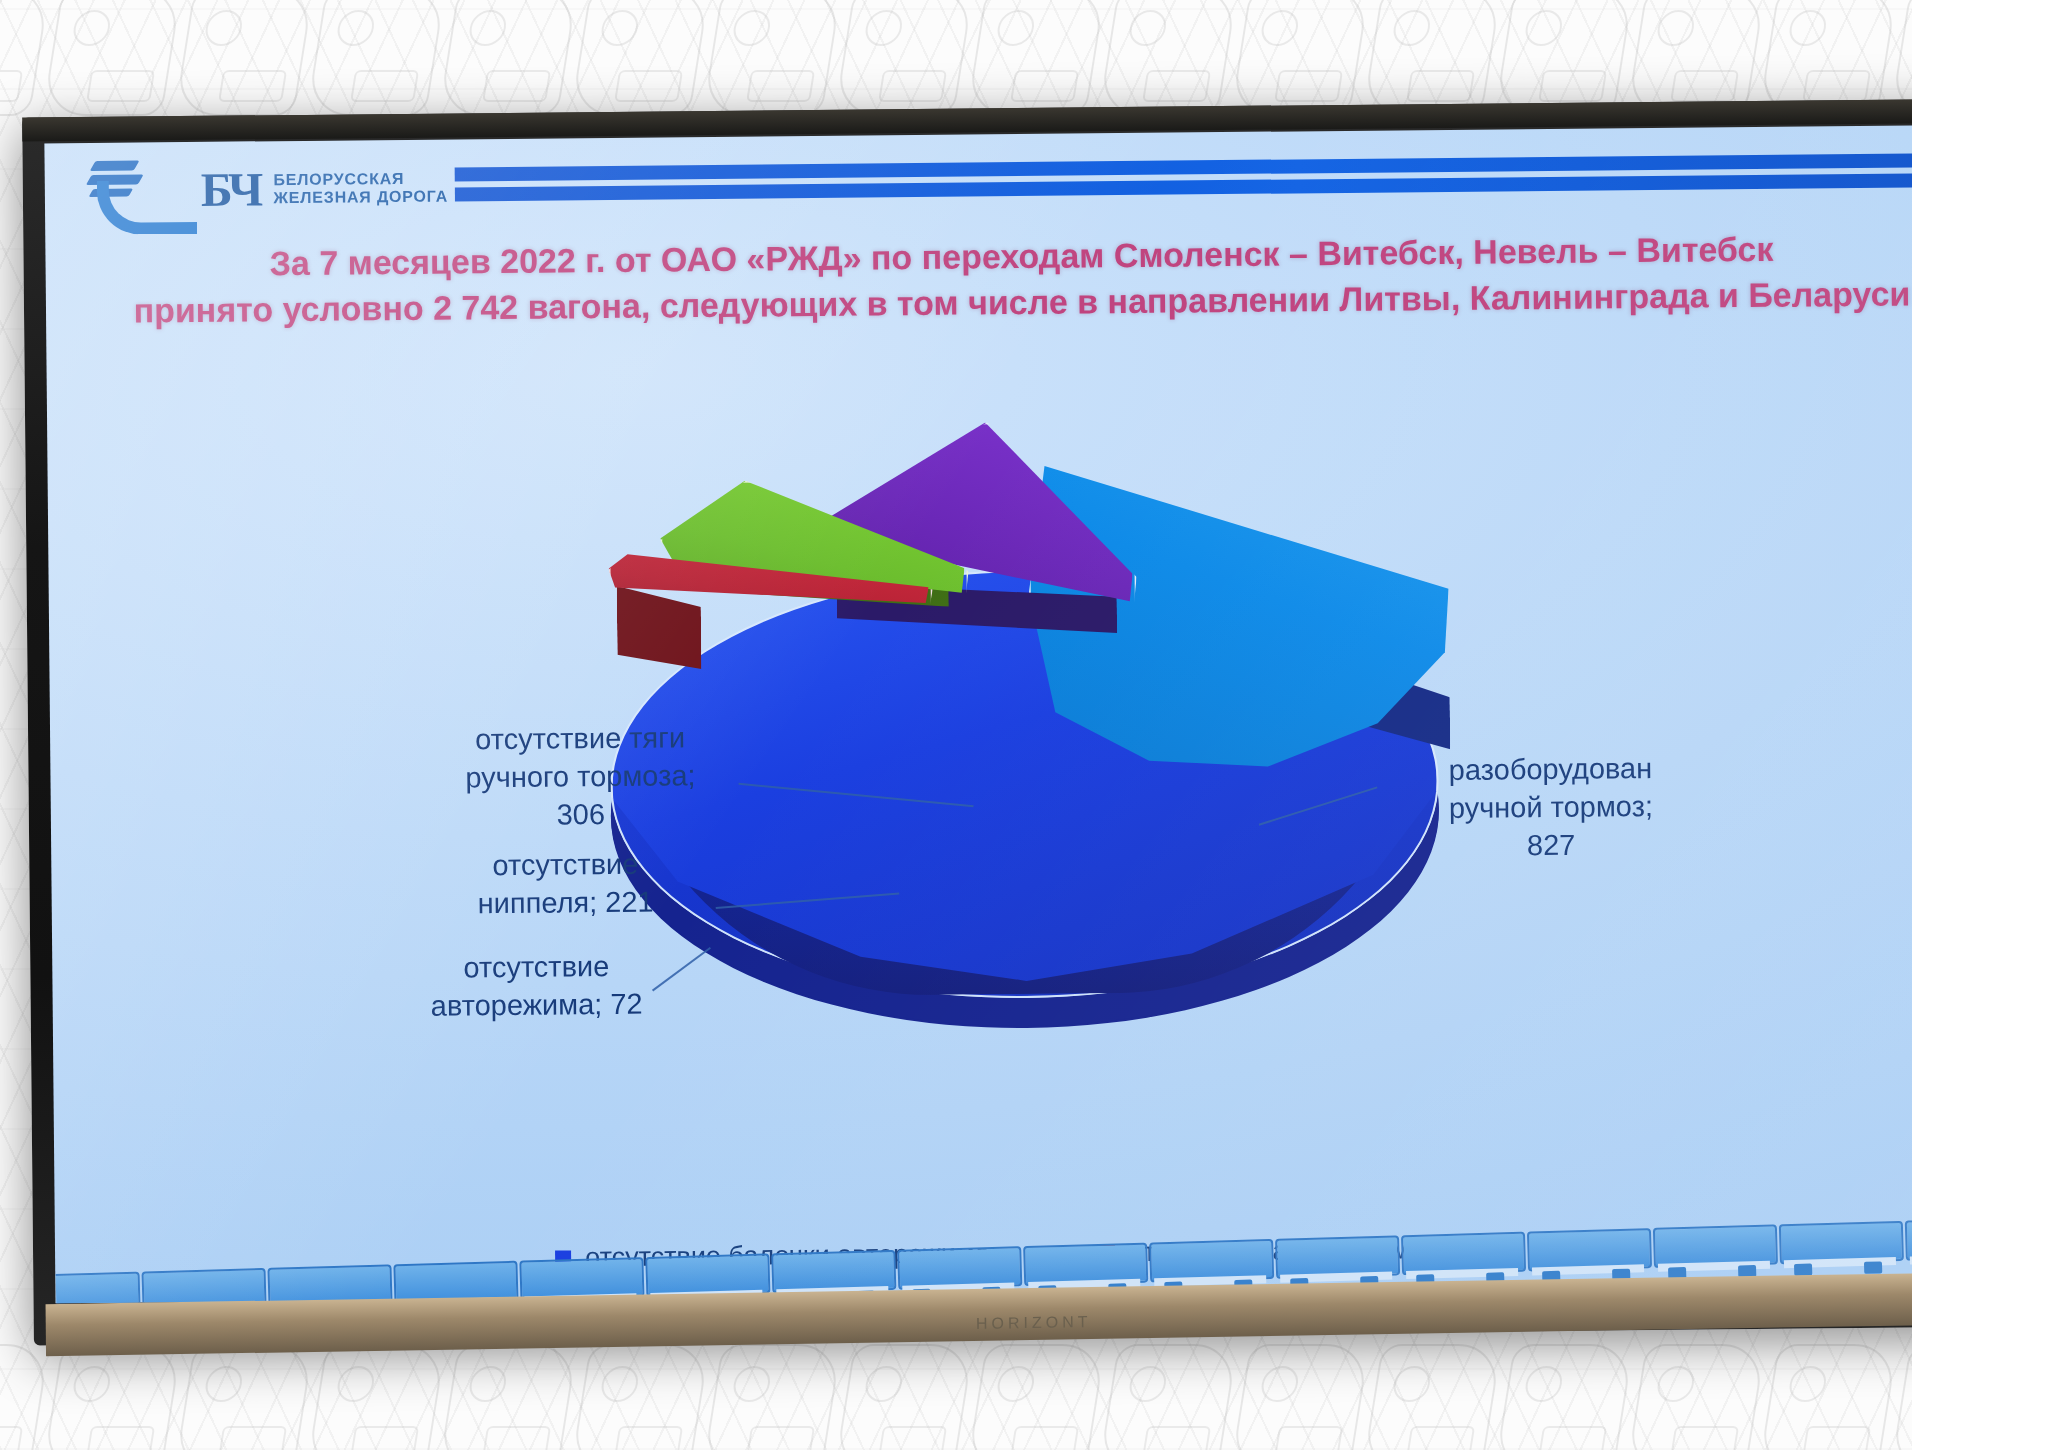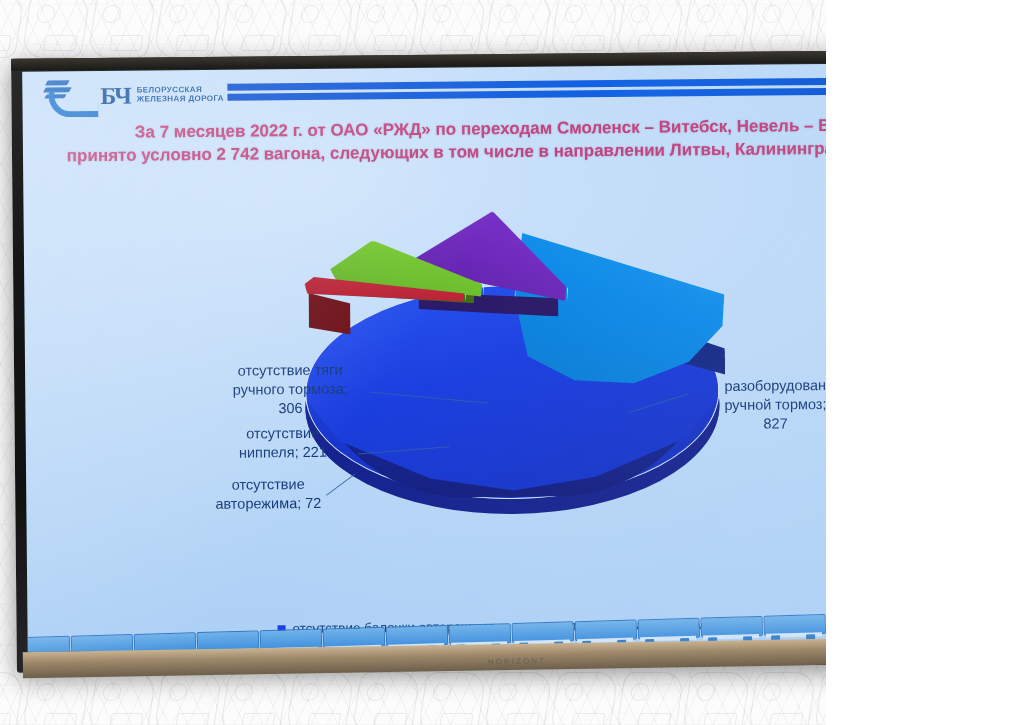--- a/index.html
+++ b/index.html
@@ -1,21 +1,21 @@
 <!DOCTYPE html>
 <html><head>
 <meta charset="utf-8">
 <style>
   html,body{margin:0;padding:0;}
   body{
     width:1024px;height:725px;overflow:hidden;
     font-family:"Liberation Sans","DejaVu Sans",sans-serif;
     background:#ffffff;
   }
-  #root{position:relative;width:826px;height:725px;overflow:hidden;background:#fdfdfd;}
+  #root{position:relative;width:956px;height:725px;overflow:hidden;background:#fdfdfd;}
 
   
   .wall{
     position:absolute;inset:0;
     background:#fcfcfc;
   }
   .wall-pattern{
     position:absolute;inset:0;
     opacity:.5;
     background-image:

